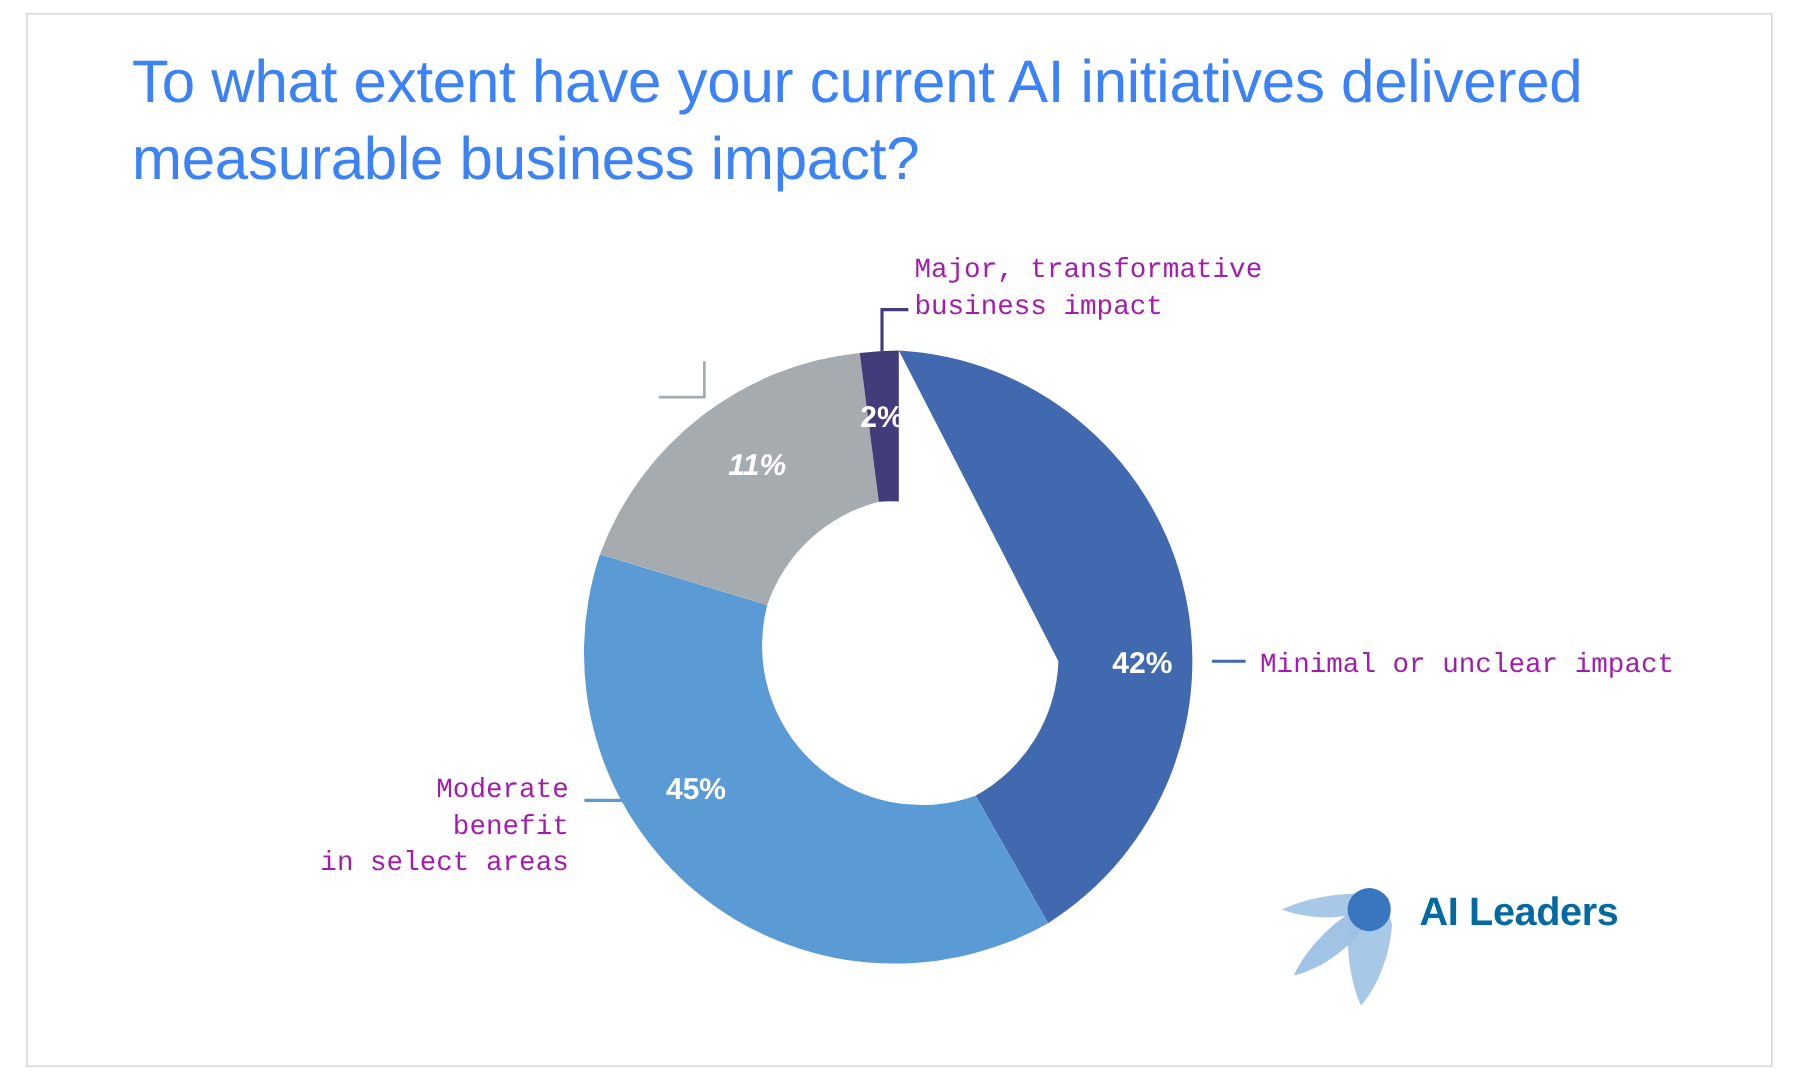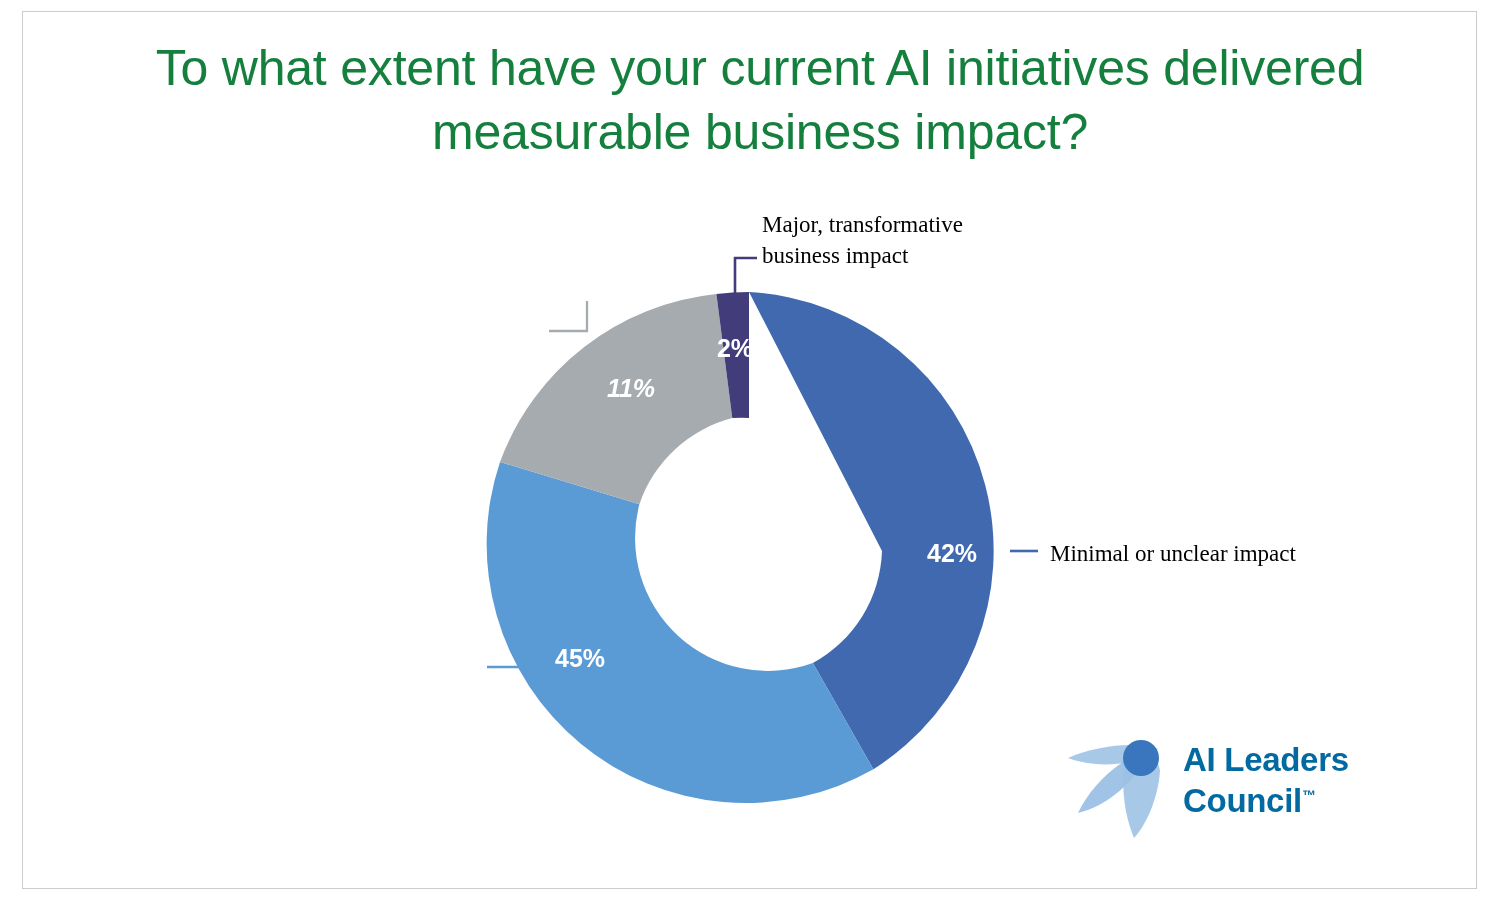--- a/index.html
+++ b/index.html
@@ -28,26 +28,26 @@
     border: 1px solid #c9cdd1;
     box-sizing: border-box;
     pointer-events: none;
   }
   
   #title {
     position: absolute;
     left: 110px;
     top: 36px;
     width: 1300px;
-    text-align: center;
+    text-align: left;
     font-family: "Liberation Sans", sans-serif;
     font-size: 50px;
     line-height: 1.28;
     font-weight: 400;
-    color: #15803d;
+    color: #3b82f6;
     letter-spacing: -0.2px;
   }
   
   #chart-area {
     position: absolute;
     left: 0;
     top: 0;
     width: 1500px;
     height: 902px;
   }
@@ -67,24 +67,24 @@
     transform: translate(-50%, -50%);
   }
   #val-major  { left: 735px; top: 348px; }
   #val-signif { left: 631px; top: 388px; font-style: italic; }
   #val-moder  { left: 580px; top: 658px; }
   #val-minim  { left: 952px; top: 553px; }
 
   
   .cat-label {
     position: absolute;
-    font-family: Liberation Serif, serif;
+    font-family: Liberation Mono, monospace;
     font-size: 23px;
     line-height: 1.33;
-    color: #000000;
+    color: #a21caf;
     white-space: pre-line;
   }
   #lab-major {
     left: 762px; top: 210px;
     text-align: left;
   }
   #lab-signif {
     left: 316px; top: 266px;
     width: 262px;
     text-align: right;
@@ -175,34 +175,35 @@
 
       <path d="M 735 293 L 735 258 L 757 258" stroke="#433c7a" stroke-width="2.6" fill="none"></path>
     </svg>
 
     <div class="slice-value" id="val-minim">42%</div>
     <div class="slice-value" id="val-moder">45%</div>
     <div class="slice-value" id="val-signif">11%</div>
     <div class="slice-value" id="val-major">2%</div>
 
     <div class="cat-label" id="lab-minim">Minimal or unclear impact</div>
+    <div class="cat-label" id="lab-moder">Moderate benefit
+in select areas</div>
     <div class="cat-label" id="lab-major">Major, transformative
 business impact</div>
   </div>
 
   <div id="logo">
     <svg id="logo-mark" width="110" height="108" viewBox="0 0 110 108">
 
       <path d="M 2 25 C 30 12 72 8 92 16 C 70 33 32 36 2 25 Z" fill="#9cc0e4" opacity="0.88"></path>
 
       <path d="M 12 80 C 24 54 52 26 86 14 C 72 46 44 72 12 80 Z" fill="#8cb6e0" opacity="0.82"></path>
 
       <path d="M 60 22 C 78 16 92 22 94 38 C 92 66 80 92 68 105 C 58 82 54 48 60 22 Z" fill="#9cc0e4" opacity="0.88"></path>
 
       <circle cx="75" cy="25" r="18" fill="#3a76bd"></circle>
     </svg>
     <div id="logo-text">
       <div>AI Leaders</div>
-      <div><span>Council</span><span class="tm">™</span></div>
     </div>
   </div>
 
 </div>
 
 </body></html>

